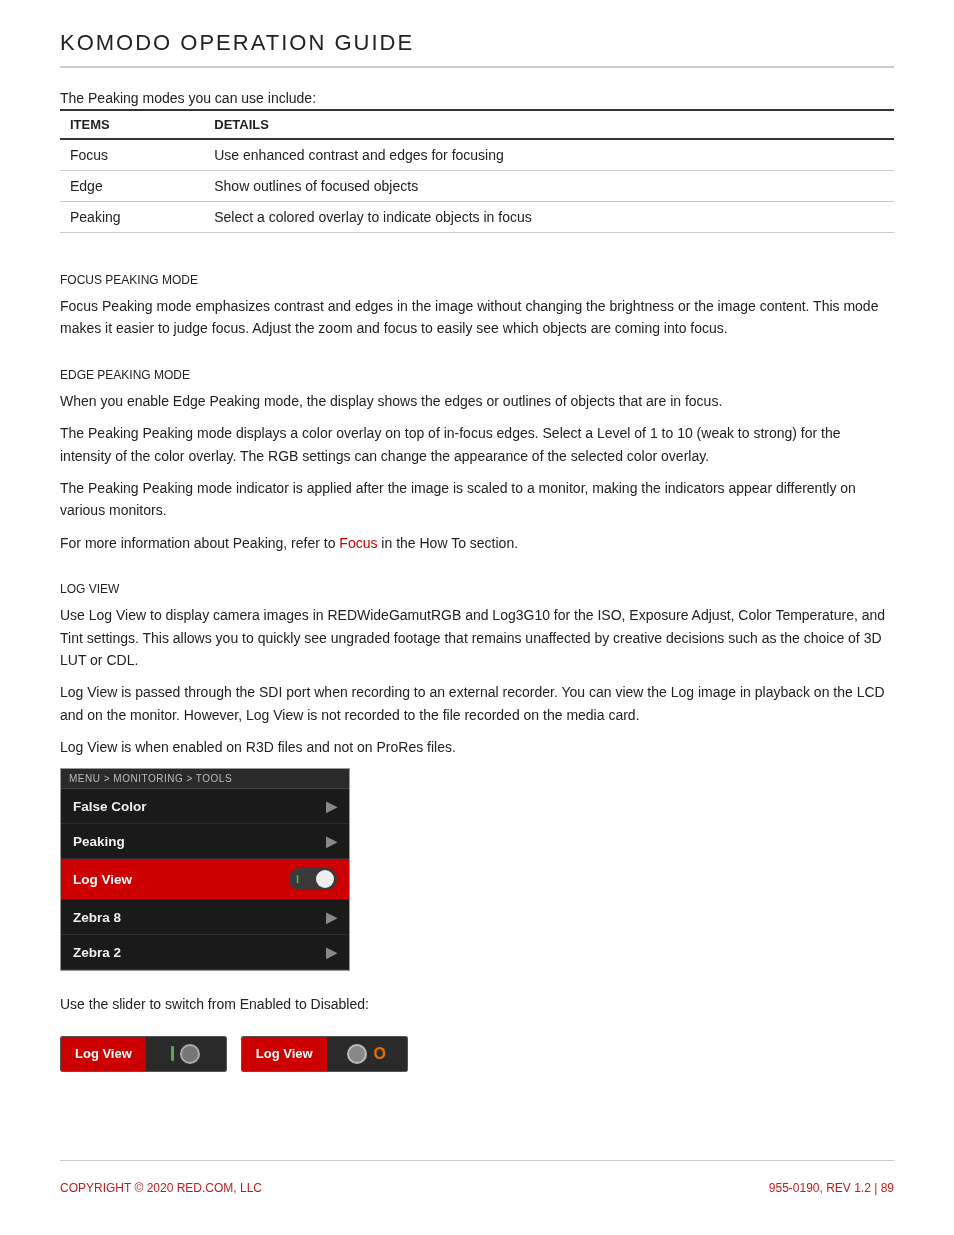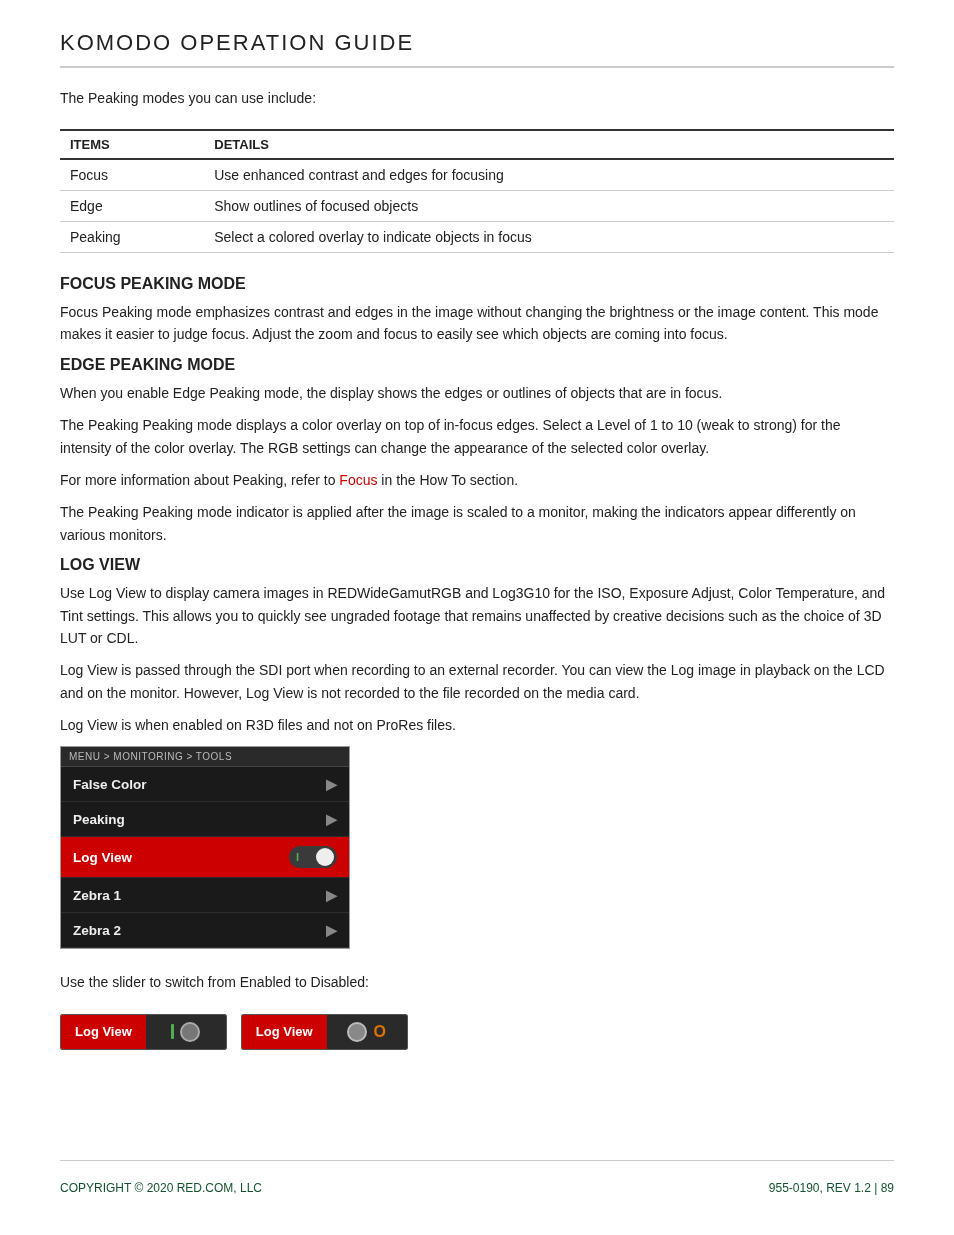--- a/index.html
+++ b/index.html
@@ -31,21 +31,20 @@
       letter-spacing: 2px;
       color: #222;
       text-transform: uppercase;
     }
     .intro-text {
       font-size: 14px;
       line-height: 1.5;
     }
     .table-container {
       margin-bottom: 22px;
-      margin-top: 20px;
     }
     table {
       width: 100%;
       border-collapse: collapse;
       font-size: 14px;
     }
     table thead tr {
       border-top: 2px solid #333;
       border-bottom: 2px solid #333;
     }
@@ -56,25 +55,25 @@
       font-size: 13px;
     }
     table tbody tr {
       border-bottom: 1px solid #ccc;
     }
     table tbody td {
       padding: 7px 10px;
       font-size: 14px;
     }
     .section-heading {
-      font-size: 16px;
-      font-weight: bold;
+      font-size: 12px;
+      font-weight: normal;
       text-transform: uppercase;
       margin-bottom: 8px;
-      margin-top: 0;
+      margin-top: 18px;
     }
     .section-body {
       font-size: 14px;
       line-height: 1.6;
       margin-bottom: 10px;
     }
     .section-body a, .link-red {
       color: #cc0000;
       text-decoration: none;
     }
@@ -119,21 +118,21 @@
       gap: 14px;
       margin: 10px 0 16px 0;
     }
     .footer {
       margin-top: auto;
       padding-top: 20px;
       border-top: 1px solid #ccc;
       display: flex;
       justify-content: space-between;
       font-size: 12px;
-      color: #14532d;
+      color: #b91c1c;
     }
 
     
     .toggle-switch {
       display: inline-flex;
       align-items: center;
       width: 48px;
       height: 22px;
       border-radius: 11px;
       background: #555;
@@ -256,22 +255,22 @@
     <p class="section-body">Focus Peaking mode emphasizes contrast and edges in the image without changing the brightness or the image content. This mode makes it easier to judge focus. Adjust the zoom and focus to easily see which objects are coming into focus.</p>
   </div>
 
   <div class="section">
     <div class="section-heading">EDGE PEAKING MODE</div>
     <p class="section-body">When you enable Edge Peaking mode, the display shows the edges or outlines of objects that are in focus.</p>
   </div>
 
   <div class="section">
     <p class="section-body">The Peaking Peaking mode displays a color overlay on top of in-focus edges. Select a Level of 1 to 10 (weak to strong) for the intensity of the color overlay. The RGB settings can change the appearance of the selected color overlay.</p>
+    <p class="section-body">The Peaking Peaking mode indicator is applied after the image is scaled to a monitor, making the indicators appear differently on various monitors.</p>
     <p class="section-body">For more information about Peaking, refer to <a class="link-red">Focus</a> in the How To section.</p>
-    <p class="section-body">The Peaking Peaking mode indicator is applied after the image is scaled to a monitor, making the indicators appear differently on various monitors.</p>
   </div>
 
   <div class="section">
     <div class="section-heading">LOG VIEW</div>
     <p class="section-body">Use Log View to display camera images in REDWideGamutRGB and Log3G10 for the ISO, Exposure Adjust, Color Temperature, and Tint settings. This allows you to quickly see ungraded footage that remains unaffected by creative decisions such as the choice of 3D LUT or CDL.</p>
     <p class="section-body">Log View is passed through the SDI port when recording to an external recorder. You can view the Log image in playback on the LCD and on the monitor. However, Log View is not recorded to the file recorded on the media card.</p>
     <p class="section-body">Log View is when enabled on R3D files and not on ProRes files.</p>
 
     <div class="menu-screenshot">
       <div class="menu-topbar">
@@ -287,21 +286,21 @@
             <span class="chevron">▶</span>
           </div>
           <div class="menu-item active-item">
             <span>Log View</span>
             <div class="toggle-switch on">
               <span class="sw-label">I</span>
               <div class="sw-knob"></div>
             </div>
           </div>
           <div class="menu-item">
-            <span>Zebra 1</span>
+            <span>Zebra 8</span>
             <span class="chevron">▶</span>
           </div>
           <div class="menu-item">
             <span>Zebra 2</span>
             <span class="chevron">▶</span>
           </div>
         </div>
     </div>
   </div>
 

